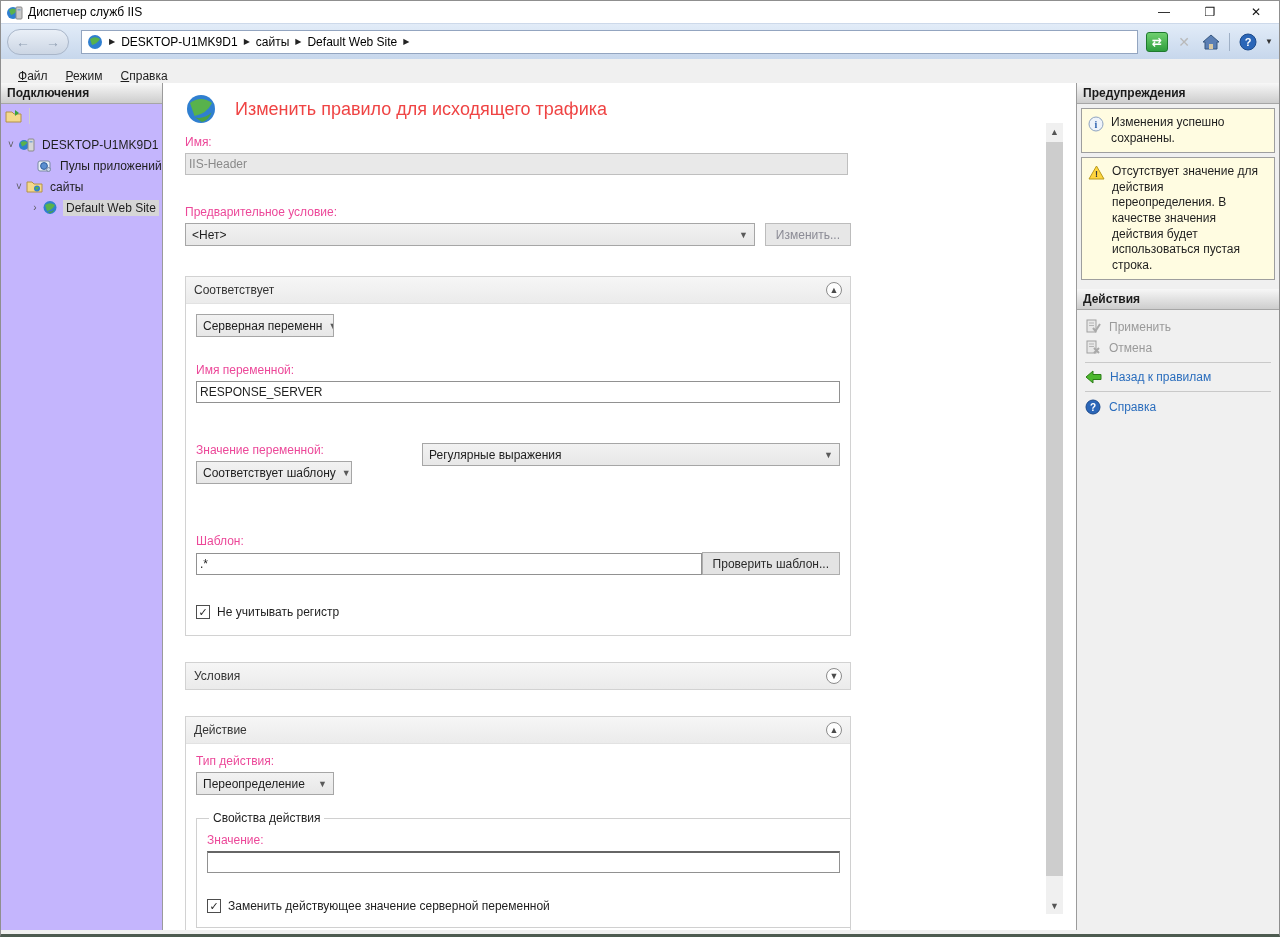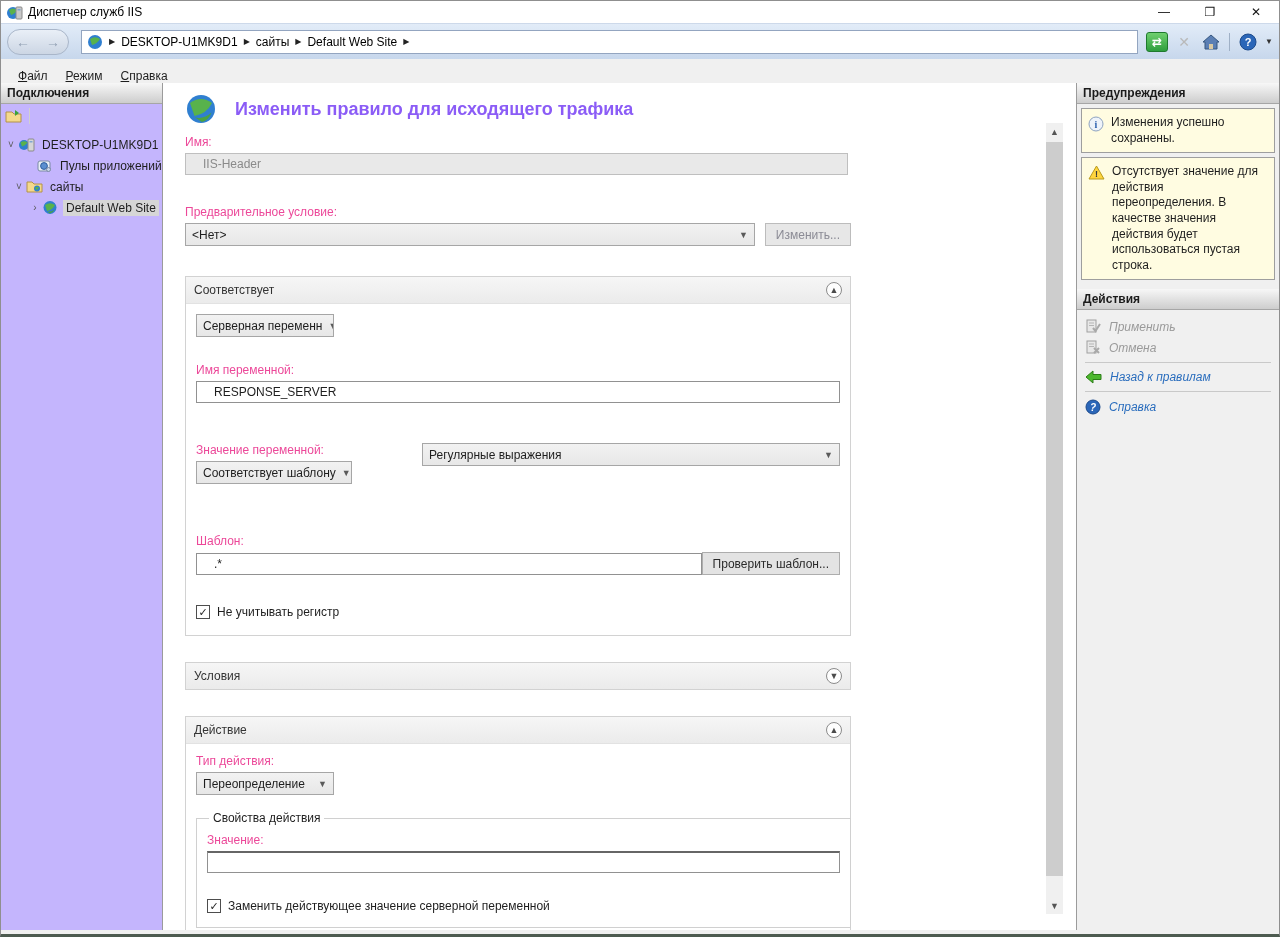--- a/index.html
+++ b/index.html
@@ -46,23 +46,23 @@
   .tree-row { height:21px; display:flex; align-items:center; white-space:nowrap; overflow:hidden; }
   .twisty { width:12px; text-align:center; color:#5a5a5a; font-size:10px; flex:0 0 auto; }
   .tree-icon { width:17px; height:15px; margin:0 4px 0 1px; flex:0 0 auto; }
   .tree-label { padding:1px 3px; }
   .tree-label.selected { background:#d6d6d6; }
 
   
   .center-panel { flex:1; background:#fff; border-right:1px solid #9b9b9b; position:relative; overflow:hidden; }
   .form { margin:10px 0 0 22px; width:666px; }
   .page-header { display:flex; align-items:center; gap:16px; margin-bottom:10px; }
-  .page-title { font-size:18px; color:#8b5cf6; font-weight:bold;text-align:right; }
+  .page-title { font-size:18px; color:#ef4444; font-weight:normal;text-align:right; }
   .lbl { display:block; margin-bottom:4px; color:#ec4899; }
-  input.txt { width:100%; height:22px; border:1px solid #919191; background:#fff; font:12px "Liberation Sans","DejaVu Sans",sans-serif; padding:0 17px; color:#1e1e1e; }
+  input.txt { width:100%; height:22px; border:1px solid #919191; background:#fff; font:12px "Liberation Sans","DejaVu Sans",sans-serif; padding:0 3px; color:#1e1e1e; }
   input.txt.disabled { background:#e9e9e9; border-color:#bfbfbf; color:#8a8a8a; }
   .combo { height:23px; background:linear-gradient(#f2f2f2,#e7e7e7); border:1px solid #a6a6a6; display:flex; align-items:center; padding:0 6px; color:#1e1e1e; white-space:nowrap; overflow:hidden; }
   .combo .chev { margin-left:auto; color:#5a5a5a; font-size:9px; padding-left:6px; }
   .btn { height:23px; background:#e3e3e3; border:1px solid #adadad; padding:0 10px; font:12px "Liberation Sans","DejaVu Sans",sans-serif; color:#2b2b2b; }
   .btn.disabled { color:#8b8b95; background:#e7e7e7; border-color:#bcbcbc; }
   .row { display:flex; align-items:center; }
   .section { border:1px solid #d2d2d2; width:666px; }
   .section-header { height:26px; background:linear-gradient(#f6f6f6,#ebebeb); display:flex; align-items:center; padding:0 8px; color:#333; }
   .chev-circle { margin-left:auto; width:16px; height:16px; border:1px solid #8b8b8b; border-radius:50%; display:flex; align-items:center; justify-content:center; color:#4a4a4a; font-size:9px; background:#fdfdfd; }
   .section-body { padding:10px; border-top:1px solid #e2e2e2; }
@@ -77,21 +77,21 @@
   .scrollbar { position:absolute; right:13px; top:40px; bottom:16px; width:17px; background:#f0f0f0; }
   .sb-btn { height:17px; display:flex; align-items:center; justify-content:center; color:#555; font-size:9px; }
   .sb-thumb { position:absolute; top:19px; bottom:38px; left:0; width:17px; background:#cdcdcd; }
   .sb-down { position:absolute; bottom:0; left:0; width:17px; }
 
   
   .right-panel { width:202px; background:#f0f0f0; display:flex; flex-direction:column; }
   .alert-box { margin:4px 4px 0 4px; background:#fffce1; border:1px solid #9e9e9e; padding:6px; display:flex; gap:7px; line-height:1.3; }
   .alert-icon { flex:0 0 auto; margin-top:1px; }
   .actions-header { margin-top:9px; }
-  .action-list { padding:6px 0 0 0;font-style:italic; }
+  .action-list { padding:6px 0 0 0; }
   .action-item { display:flex; align-items:center; gap:8px; padding:3px 8px; }
   .action-item .a-label { color:#9a9a9a; }
   .action-item.link .a-label { color:#2a6dbd; }
   .action-sep { height:1px; background:#c9c9c9; margin:4px 8px; }
 </style>
 </head>
 <body>
 
 <div class="window">
 

